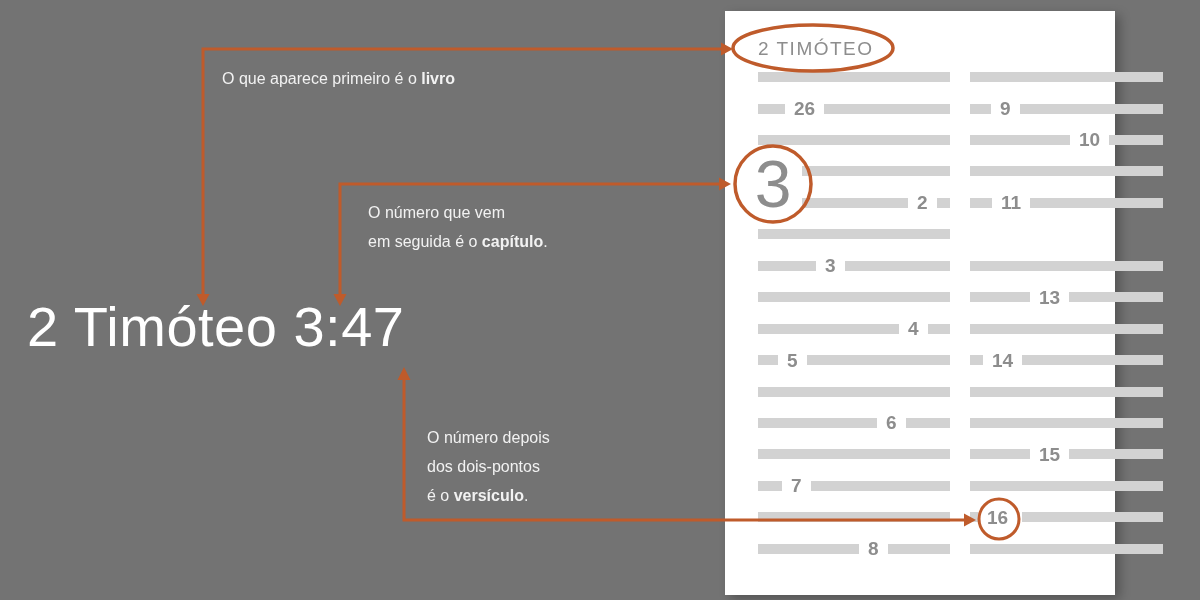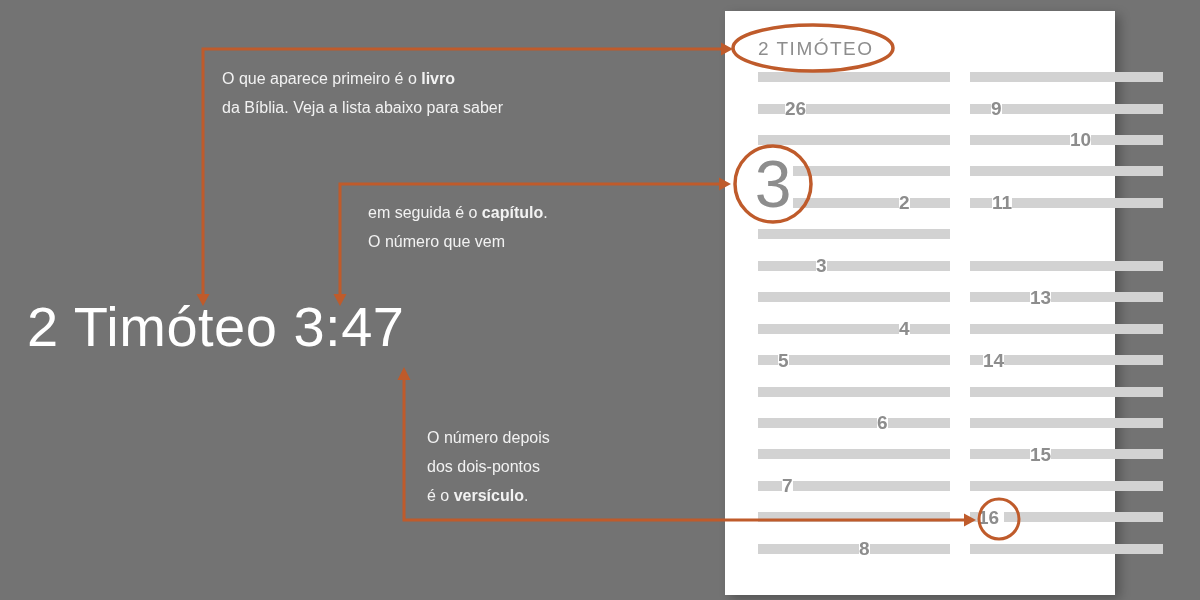--- a/index.html
+++ b/index.html
@@ -44,21 +44,21 @@
     position:absolute;left:48px;top:173px;
     transform:translate(-50%,-50%);
     font-size:66px;line-height:1;
     color:var(--num,#8d8d8d);
   }
   .col{position:absolute;top:0;bottom:0;}
   .col-left{left:33px;width:192px;}
   .col-right{left:245px;width:193px;}
   .row{
     position:absolute;left:0;right:0;height:24px;
-    display:flex;align-items:center;
+    display:flex;align-items:center;column-gap:9px;
   }
   .bar{height:10px;background:var(--barc,#d2d2d2);flex:0 0 auto;}
   .bar.fill{flex:1 1 auto;}
   .seg-gap{flex:0 0 auto;height:1px;}
   .num{
     flex:0 0 auto;
     font-size:19px;font-weight:bold;line-height:1;
     color:var(--num,#8d8d8d);
   }
   .overlay{
@@ -70,25 +70,24 @@
 </style>
 </head>
 <body>
 
 <div class="stage">
 
   <div class="reference">2 Timóteo 3:47</div>
 
   <div class="annot annot-book">
       <div><span>O que aparece primeiro é o </span><b>livro</b></div>
-      <div><span>da Bíblia. Veja a lista abaixo para saber</span></div>
     </div>
   <div class="annot annot-chapter">
+      <div><span>O número que vem</span></div>
       <div><span>em seguida é o </span><b>capítulo</b><span>.</span></div>
-      <div><span>O número que vem</span></div>
     </div>
   <div class="annot annot-verse">
       <div><span>O número depois</span></div>
       <div><span>dos dois-pontos</span></div>
       <div><span>é o </span><b>versículo</b><span>.</span></div>
     </div>
 
   <div class="panel">
     <div class="page-header">2 TIMÓTEO</div>
     <div class="chapter-numeral">3</div>

